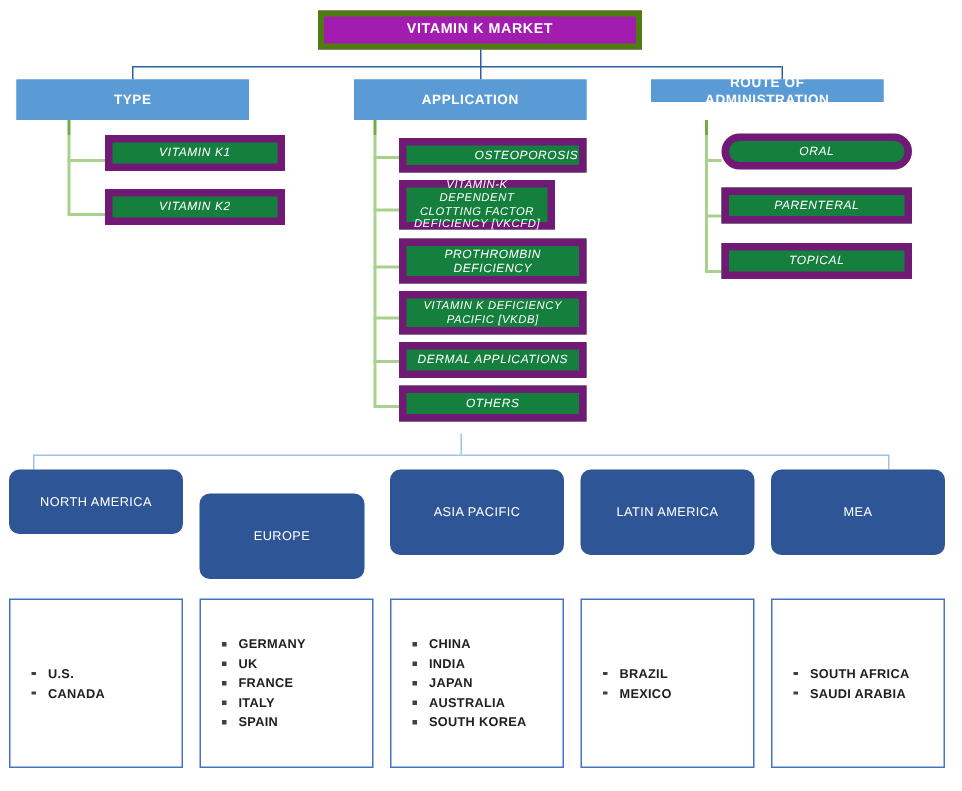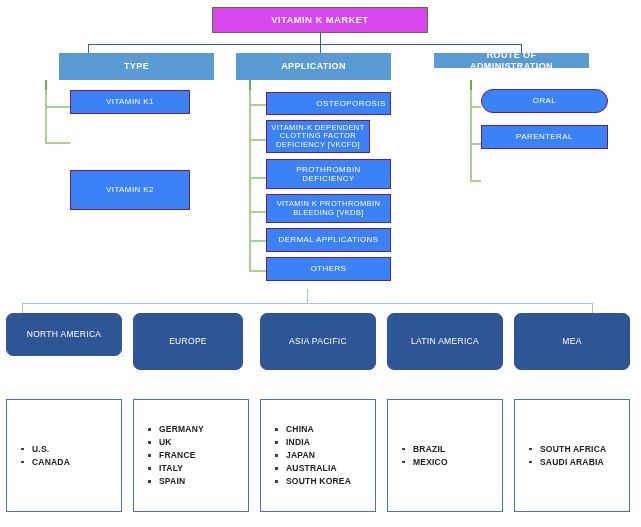--- a/index.html
+++ b/index.html
@@ -19,41 +19,42 @@
     align-items:center;
     justify-content:center;
     text-align:center;
     color:#ffffff;
     letter-spacing:0.4px;
     line-height:1.15;
   }
 
   
   .title-box{
-    background:#d946ef;
-    border:1px solid #4d7c0f;
+    background:#a21caf;
+    border:4px solid #4d7c0f;
     font-size:9.5px;
     font-weight:bold;
   }
 
   
   .cat-box{
     background:#5b9bd5;
     border:1px solid #5b9bd5;
     font-size:9px;
     font-weight:bold;
   }
 
   
   .sub-box{
-    background:#3b82f6;
-    border:1px solid #701a75;
+    background:#15803d;
+    border:5px solid #701a75;
     font-size:8px;
     font-weight:normal;
     padding:0 3px;
+    font-style:italic;
   }
 
   
   .region-box{
     background:#2e5596;
     border:1px solid #2e5596;
     border-radius:7px;
     font-size:8.5px;
     font-weight:normal;
     letter-spacing:0.3px;
@@ -112,42 +113,42 @@
   </div>
 
   <div class="ln ln-v-blue" style="left:320px;top:33px;width:1px;height:11px;"></div>
 
   <div class="ln ln-h-blue" style="left:88px;top:44px;width:433px;height:1px;"></div>
 
   <div class="ln ln-v-blue" style="left:88px;top:44px;width:1px;height:9px;"></div>
   <div class="ln ln-v-blue" style="left:320px;top:44px;width:1px;height:9px;"></div>
   <div class="ln ln-v-blue" style="left:521px;top:44px;width:1px;height:9px;"></div>
 
-  <div class="box cat-box" style="left:11px;top:53px;width:155px;height:27px;margin-left:48px;">
+  <div class="box cat-box" style="left:11px;top:53px;width:155px;height:27px;">
     <span>TYPE</span>
   </div>
 
   <div class="box cat-box" style="left:236px;top:53px;width:155px;height:27px;">
     <span>APPLICATION</span>
   </div>
 
   <div class="box cat-box" style="left:434px;top:53px;width:155px;height:15px;flex-direction:column;">
     <span>ROUTE OF</span>
     <span>ADMINISTRATION</span>
   </div>
 
   <div class="ln ln-v-greendark" style="left:45px;top:80px;width:2px;height:10px;"></div>
   <div class="ln ln-v-green" style="left:45px;top:90px;width:1.5px;height:53px;"></div>
   <div class="ln ln-h-green" style="left:45px;top:106px;width:25px;height:1.5px;"></div>
   <div class="ln ln-h-green" style="left:45px;top:142px;width:25px;height:1.5px;"></div>
 
   <div class="box sub-box" style="left:70px;top:90px;width:120px;height:24px;">
     <span>VITAMIN K1</span>
   </div>
-  <div class="box sub-box" style="left:70px;top:126px;width:120px;height:40px;margin-top:44px;">
+  <div class="box sub-box" style="left:70px;top:126px;width:120px;height:24px;">
     <span>VITAMIN K2</span>
   </div>
 
   <div class="ln ln-v-greendark" style="left:249px;top:80px;width:2px;height:10px;"></div>
   <div class="ln ln-v-green" style="left:249px;top:90px;width:1.5px;height:180px;"></div>
   <div class="ln ln-h-green" style="left:249px;top:104px;width:17px;height:1.5px;"></div>
   <div class="ln ln-h-green" style="left:249px;top:139px;width:17px;height:1.5px;"></div>
   <div class="ln ln-h-green" style="left:249px;top:177px;width:17px;height:1.5px;"></div>
   <div class="ln ln-h-green" style="left:249px;top:211px;width:17px;height:1.5px;"></div>
   <div class="ln ln-h-green" style="left:249px;top:240px;width:17px;height:1.5px;"></div>
@@ -156,51 +157,54 @@
   <div class="box sub-box" style="left:266px;top:92px;width:125px;height:23px;padding-left:48px;">
     <span>OSTEOPOROSIS</span>
   </div>
   <div class="box sub-box" style="left:266px;top:120px;width:104px;height:33px;font-size:7.5px;">
     <span>VITAMIN-K DEPENDENT CLOTTING FACTOR DEFICIENCY [VKCFD]</span>
   </div>
   <div class="box sub-box" style="left:266px;top:159px;width:125px;height:30px;">
     <span>PROTHROMBIN DEFICIENCY</span>
   </div>
   <div class="box sub-box" style="left:266px;top:194px;width:125px;height:29px;font-size:7.5px;">
-    <span>VITAMIN K PROTHROMBIN BLEEDING [VKDB]</span>
+    <span>VITAMIN K DEFICIENCY PACIFIC [VKDB]</span>
   </div>
   <div class="box sub-box" style="left:266px;top:228px;width:125px;height:24px;">
     <span>DERMAL APPLICATIONS</span>
   </div>
   <div class="box sub-box" style="left:266px;top:257px;width:125px;height:24px;">
     <span>OTHERS</span>
   </div>
 
   <div class="ln ln-v-greendark" style="left:470px;top:80px;width:2px;height:10px;"></div>
   <div class="ln ln-v-green" style="left:470px;top:90px;width:1.5px;height:90px;"></div>
   <div class="ln ln-h-green" style="left:470px;top:106px;width:11px;height:1.5px;"></div>
   <div class="ln ln-h-green" style="left:470px;top:143px;width:11px;height:1.5px;"></div>
   <div class="ln ln-h-green" style="left:470px;top:180px;width:11px;height:1.5px;"></div>
 
   <div class="box sub-box" style="left:481px;top:89px;width:127px;height:24px;border-radius:12px;">
     <span>ORAL</span>
   </div>
   <div class="box sub-box" style="left:481px;top:125px;width:127px;height:24px;">
     <span>PARENTERAL</span>
   </div>
+  <div class="box sub-box" style="left:481px;top:162px;width:127px;height:24px;">
+    <span>TOPICAL</span>
+  </div>
 
   <div class="ln ln-v-lblue" style="left:307px;top:289px;width:1px;height:14px;"></div>
   <div class="ln ln-h-lblue" style="left:22px;top:303px;width:570px;height:1px;"></div>
   <div class="ln ln-v-lblue" style="left:22px;top:303px;width:1px;height:10px;"></div>
   <div class="ln ln-v-lblue" style="left:592px;top:303px;width:1px;height:10px;"></div>
 
   <div class="box region-box" style="left:6px;top:313px;width:116px;height:43px;">
     <span>NORTH AMERICA</span>
   </div>
-  <div class="box region-box" style="left:133px;top:313px;width:110px;height:57px;">
+  <div class="box region-box" style="left:133px;top:329px;width:110px;height:57px;">
     <span>EUROPE</span>
   </div>
   <div class="box region-box" style="left:260px;top:313px;width:116px;height:57px;">
     <span>ASIA PACIFIC</span>
   </div>
   <div class="box region-box" style="left:387px;top:313px;width:116px;height:57px;">
     <span>LATIN AMERICA</span>
   </div>
   <div class="box region-box" style="left:514px;top:313px;width:116px;height:57px;">
     <span>MEA</span>

